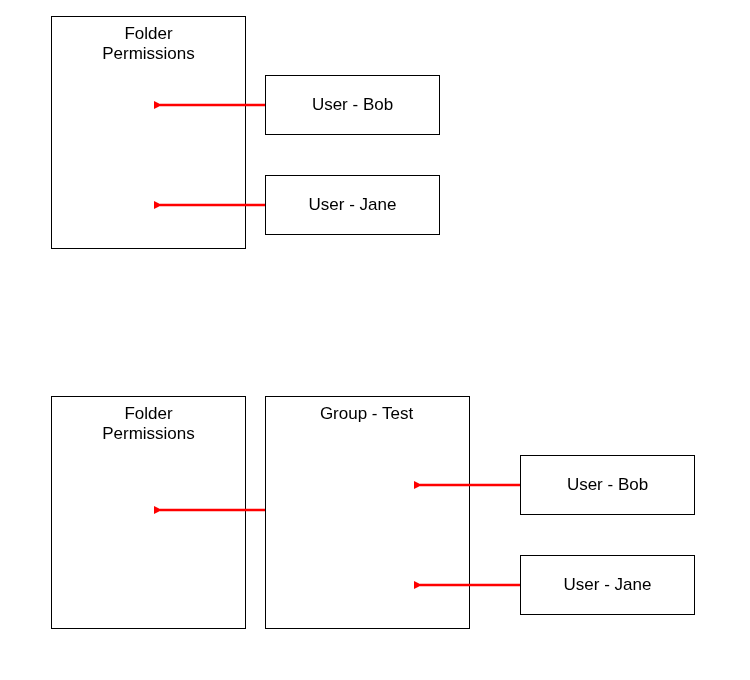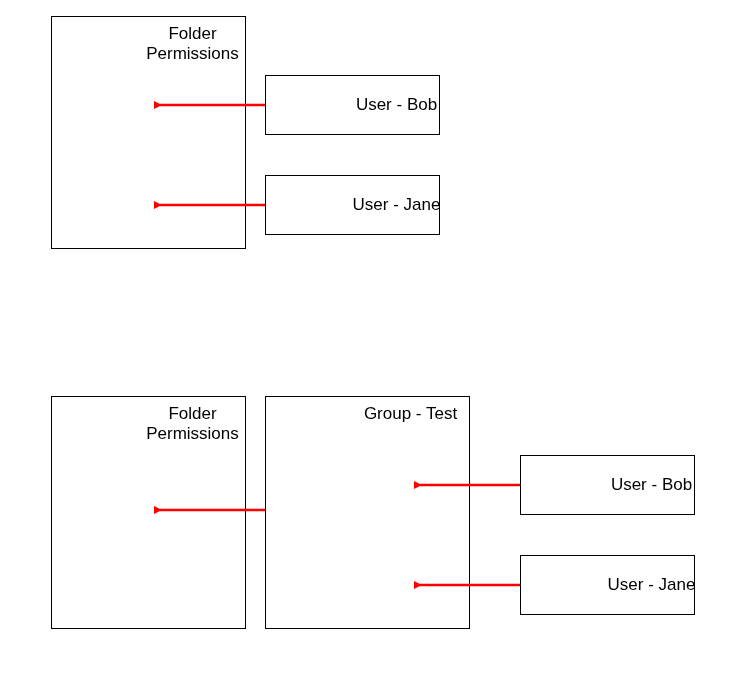--- a/index.html
+++ b/index.html
@@ -20,21 +20,20 @@
   .box {
     position: absolute;
     border: 1px solid #000;
     background: #fff;
     box-sizing: border-box;
   }
   .label {
     position: absolute;
     text-align: center;
     line-height: 1.2;
-    padding-left: 44px;
   }
   svg.arrows {
     position: absolute;
     left: 0;
     top: 0;
     width: 750px;
     height: 680px;
     pointer-events: none;
   }
 </style>

